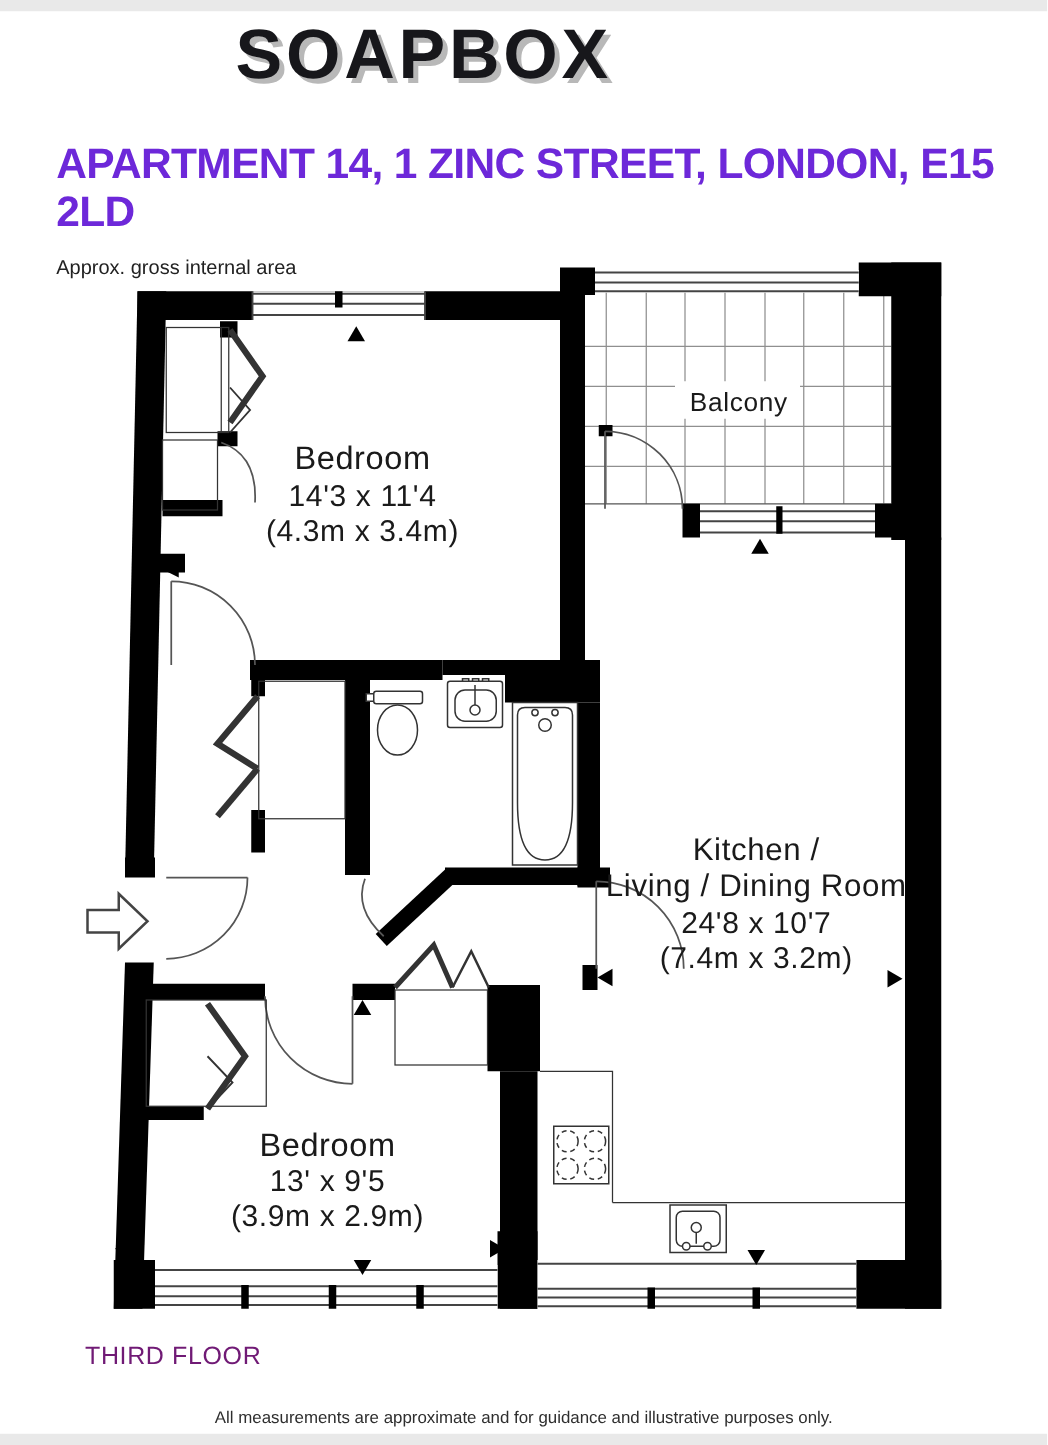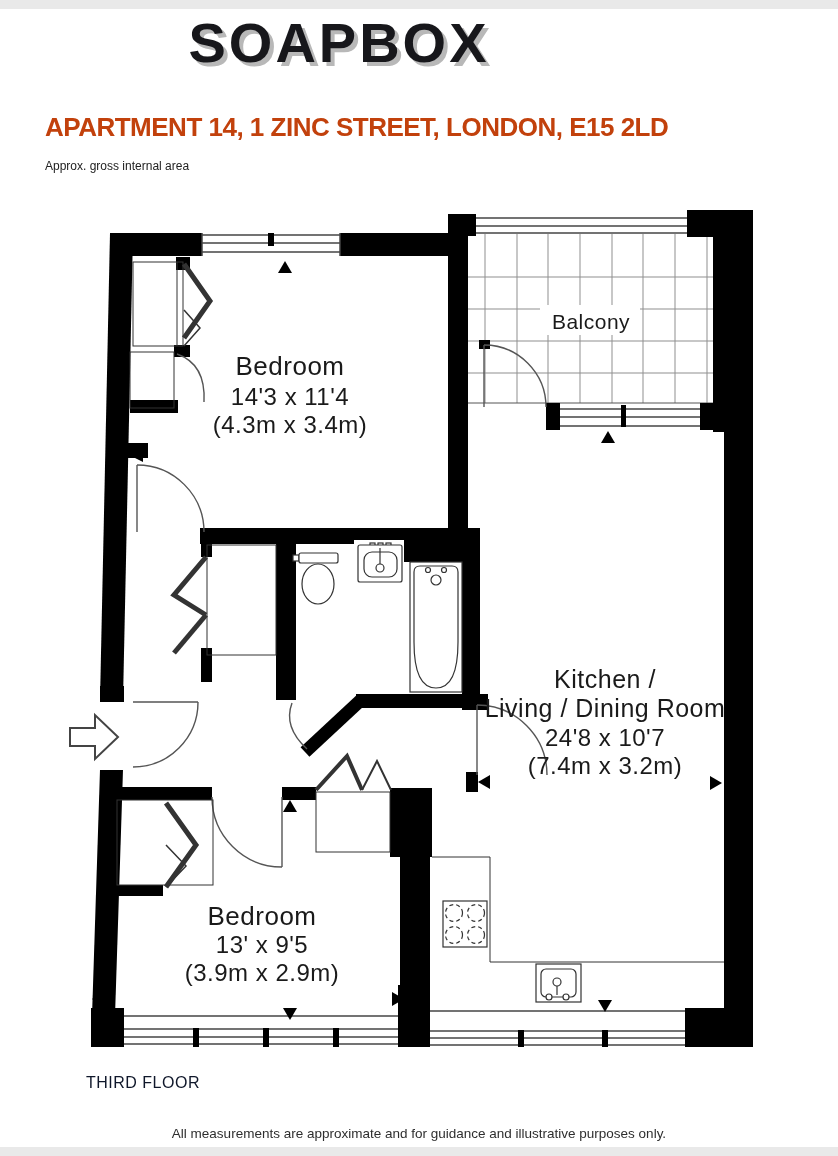--- a/index.html
+++ b/index.html
@@ -5,24 +5,24 @@
   html,body{margin:0;padding:0;background:#fff;}
   #page{position:relative;width:838px;height:1156px;background:#fff;overflow:hidden;
         font-family:"Liberation Sans",sans-serif;}
   .strip{position:absolute;left:0;width:838px;height:9px;background:#e9e9e9;}
   #top-strip{top:0;}
   #bottom-strip{bottom:0;}
   #logo{position:absolute;top:10px;left:0;width:678px;text-align:center;
         font-size:56px;font-weight:900;letter-spacing:3px;color:#17171b;
         text-shadow:4px 4px 0 #b8b8b8;font-family:"Liberation Sans",sans-serif;}
   #title-block{position:absolute;left:45px;top:112px;}
-  #page-title{font-size:26px;font-weight:bold;color:#c2410c;letter-spacing:-0.5px;margin:0 0 8px 0;}
-  .subtitle{font-size:12px;color:#222;margin:16px 0;}
+  #page-title{font-size:34px;font-weight:bold;color:#6d28d9;letter-spacing:-0.5px;margin:0 0 8px 0;}
+  .subtitle{font-size:16px;color:#222;margin:16px 0;}
   #plan-svg{position:absolute;left:0;top:0;width:838px;height:1156px;}
-  #floor-label{position:absolute;left:86px;top:1074px;font-size:16px;color:#0f172a;
+  #floor-label{position:absolute;left:68px;top:1074px;font-size:20px;color:#701a75;
                letter-spacing:0.5px;}
   #disclaimer{position:absolute;left:0;top:1126px;width:838px;text-align:center;
               font-size:13.5px;color:#2e2e2e;}
   svg text{font-family:"Liberation Sans",sans-serif;fill:#1a1a1a;letter-spacing:0.5px;}
 </style>
 </head>
 <body>
 
 <div id="page">
 

